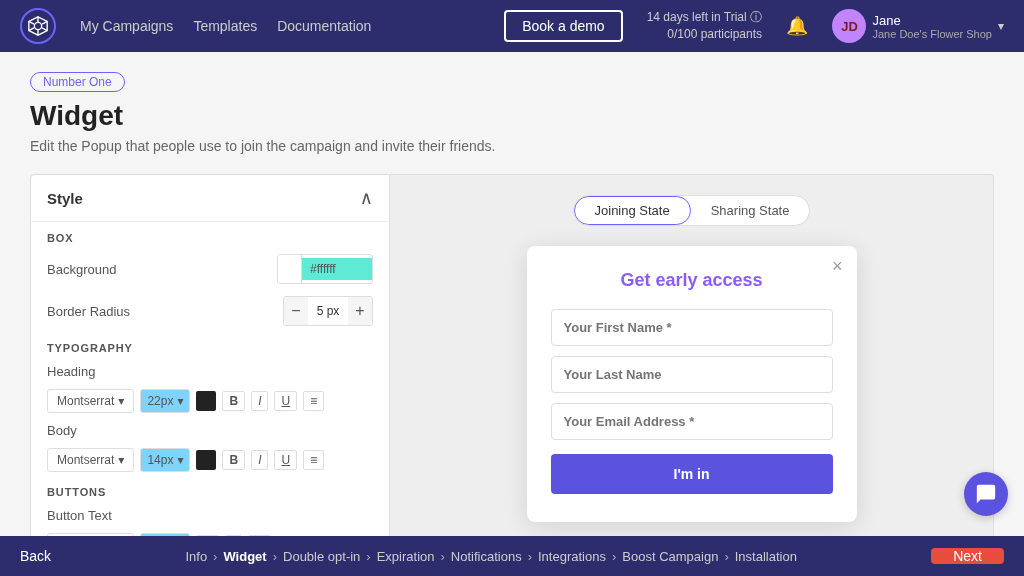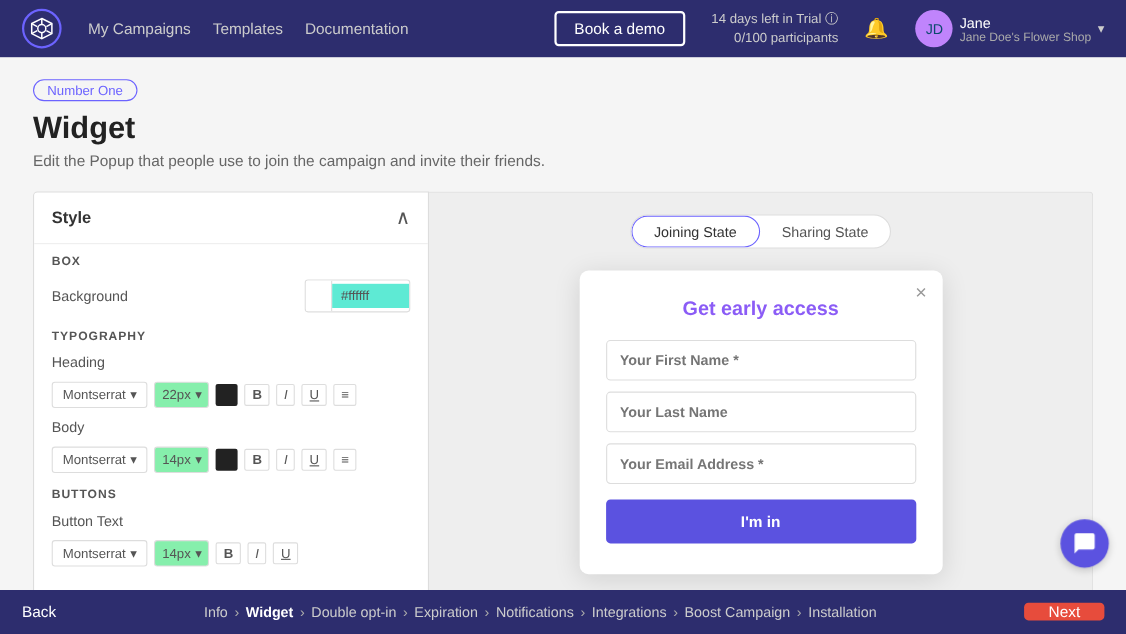--- a/index.html
+++ b/index.html
@@ -39,21 +39,21 @@
     .topnav .trial-info {
       color: #ccc; font-size: 12px; text-align: right; line-height: 1.4;
     }
     .topnav .icon-bell {
       color: #ccc; font-size: 18px; cursor: pointer;
     }
     .topnav .avatar {
       width: 34px; height: 34px; border-radius: 50%;
       background: #c084fc;
       display: flex; align-items: center; justify-content: center;
-      color: #0c4a6e; font-weight: normal; font-size: 13px;
+      color: #7f1d1d; font-weight: bold; font-size: 13px;
     }
     .topnav .user-info {
       color: #fff; font-size: 13px; cursor: pointer; display: flex; align-items: center; gap: 6px;
     }
     .topnav .user-info .sub { color: #aaa; font-size: 11px; }
     .topnav .chevron { color: #ccc; font-size: 12px; }
 
     
     .bottom-bar {
       background: #2d2d6e;
@@ -169,21 +169,21 @@
     .font-row {
       display: flex; align-items: center; gap: 6px; padding: 4px 16px;
     }
     .font-select {
       border: 1px solid #ddd; border-radius: 3px; padding: 4px 9px;
       font-size: 12px; background: #fff; color: #555; cursor: pointer;
       display: flex; align-items: center; gap: 4px;
     }
     .size-select {
       border: 1px solid #ddd; border-radius: 3px; padding: 4px 6px;
-      font-size: 12px; background: #86efac; color: #555; cursor: pointer;
+      font-size: 12px; background: #7dd3fc; color: #555; cursor: pointer;
       display: flex; align-items: center; gap: 4px;
     }
     .color-dot { width: 20px; height: 20px; background: #222; border-radius: 2px; cursor: pointer; }
     .fmt-btn {
       background: none; border: 1px solid #ddd; border-radius: 2px;
       padding: 2px 6px; cursor: pointer; font-size: 12px; color: #555;
     }
 
     
     .right-panel {
@@ -325,20 +325,28 @@
       <div class="section-label">BOX</div>
 
       <div class="form-row">
         <label>Background</label>
         <div class="color-input">
           <div class="color-swatch"></div>
           <input class="color-value" value="#ffffff" readonly="" style="">
         </div>
       </div>
 
+      <div class="form-row">
+        <label>Border Radius</label>
+        <div class="stepper">
+          <button>−</button>
+          <span class="step-val">5 px</span>
+          <button>+</button>
+        </div>
+      </div>
 
       <div class="section-label">TYPOGRAPHY</div>
 
       <div class="form-row">
         <label>Heading</label>
       </div>
       <div class="font-row">
         <div class="font-select">
           <span>Montserrat</span> 
             <span>▾</span>

